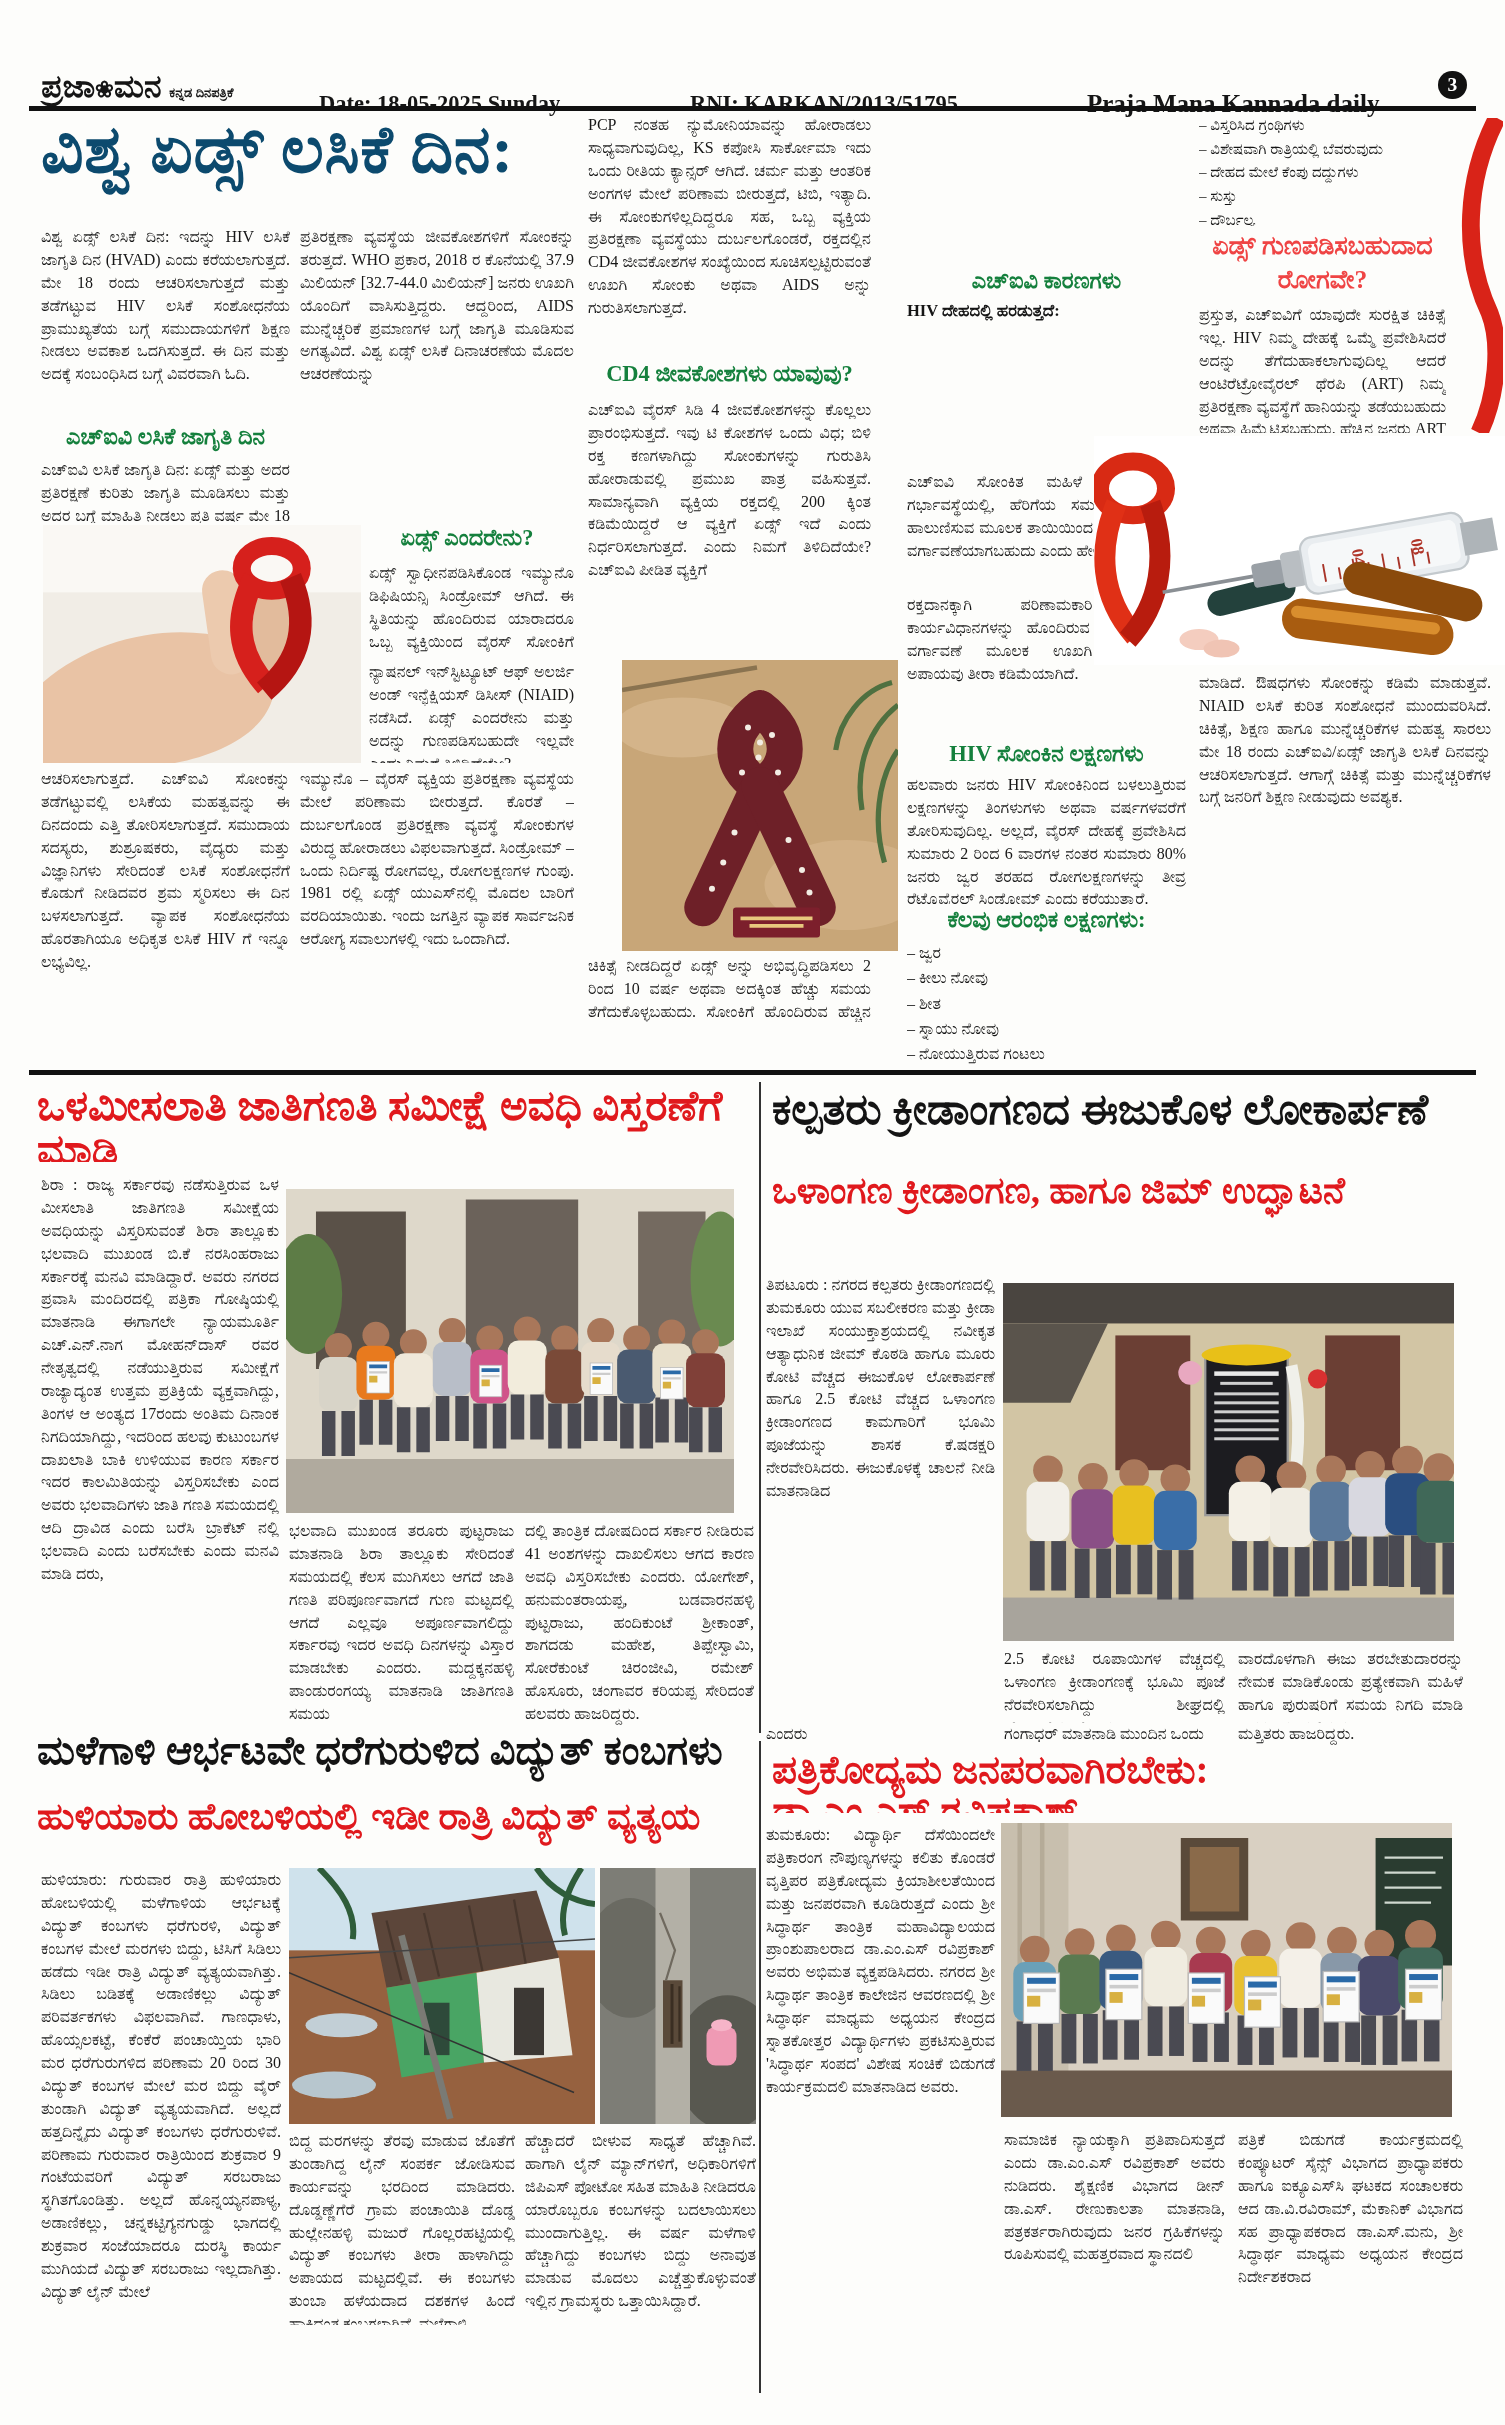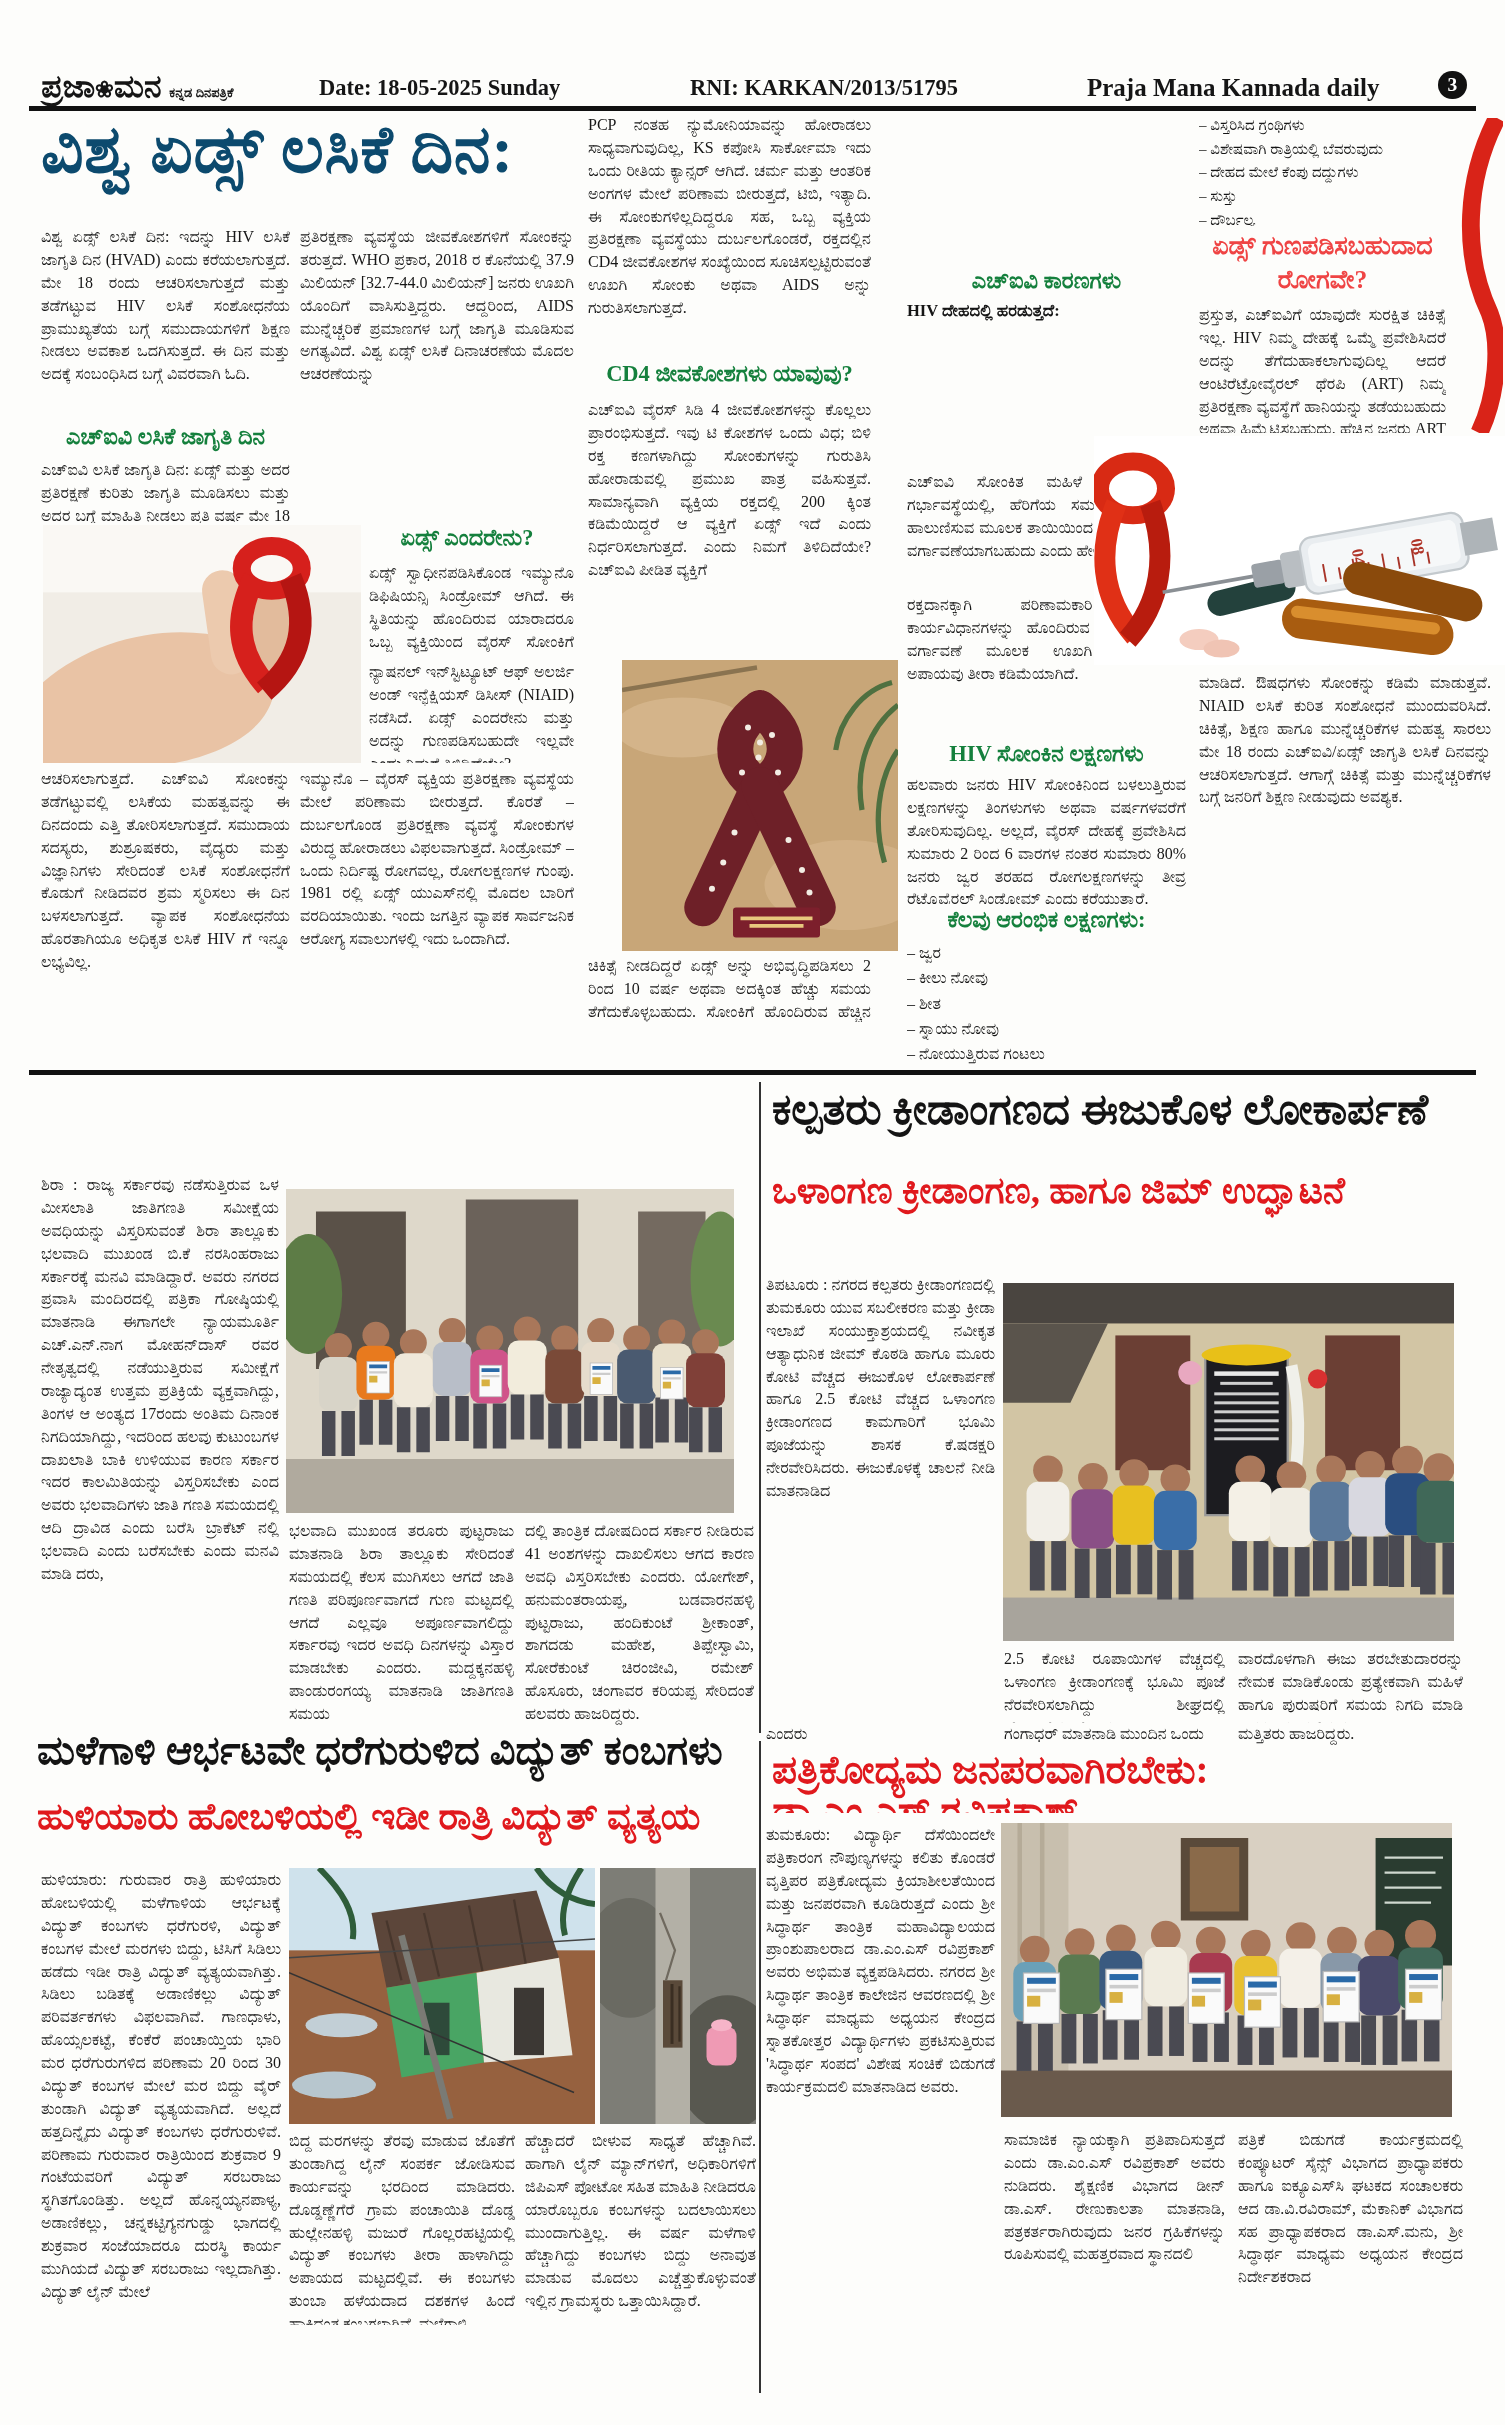--- a/index.html
+++ b/index.html
@@ -9,21 +9,21 @@
   .tb{font-size:16px;line-height:1.43;text-align:justify;overflow:hidden;color:#171717;}
   .sub{font-weight:bold;text-align:center;font-size:22.5px;color:#15803d;overflow:hidden;}
   .sub2{font-weight:bold;text-align:center;font-size:25.5px;line-height:1.35;color:#ef4444;overflow:hidden;}
   .h-main{font-weight:bold;color:#0c4a6e;font-size:66px;line-height:1.1;letter-spacing:0.7px;}
   .h-red{font-weight:bold;color:#e0191d;overflow:hidden;}
   .h-blk{font-weight:bold;color:#141414;overflow:hidden;}
   .list-item{font-size:16px;line-height:1.58;white-space:nowrap;overflow:hidden;}
   .boldline{font-weight:bold;font-size:16.5px;}
   .rule-h{background:#111;}
   .rule-v{background:#333;}
-  .hdr-t{font-weight:bold;font-size:22.5px;white-space:nowrap;}
+  .hdr-t{font-weight:bold;font-size:22.5px;white-space:nowrap;margin-top:16px;}
   .masthead{font-weight:bold;font-size:31.5px;white-space:nowrap;}
   .masthead small{font-size:13px;font-weight:bold;}
   .pgnum{display:in​line-block;width:28.5px;height:28.5px;border-radius:50%;background:#111;color:#fff;
          text-align:center;line-height:28.5px;font-size:19.5px;font-weight:bold;}
   svg{display:block;}
 </style>
 </head>
 <body>
 
 <div class="page">
@@ -179,20 +179,21 @@
         <rect x="330" y="186" width="190" height="44" rx="22" fill="#8a4a0c" transform="rotate(14 425 208)"></rect>
       </g>
     </svg>
   </div>
   <div class="abs tb" style="left:1199px;top:672px;width:292px;height:348px">ಮಾಡಿದೆ. ಔಷಧಗಳು ಸೋಂಕನ್ನು ಕಡಿಮೆ ಮಾಡುತ್ತವೆ. NIAID ಲಸಿಕೆ ಕುರಿತ ಸಂಶೋಧನೆ ಮುಂದುವರಿಸಿದೆ. ಚಿಕಿತ್ಸೆ, ಶಿಕ್ಷಣ ಹಾಗೂ ಮುನ್ನೆಚ್ಚರಿಕೆಗಳ ಮಹತ್ವ ಸಾರಲು ಮೇ 18 ರಂದು ಎಚ್ಐವಿ/ಏಡ್ಸ್ ಜಾಗೃತಿ ಲಸಿಕೆ ದಿನವನ್ನು ಆಚರಿಸಲಾಗುತ್ತದೆ. ಆಗಾಗ್ಗೆ ಚಿಕಿತ್ಸೆ ಮತ್ತು ಮುನ್ನೆಚ್ಚರಿಕೆಗಳ ಬಗ್ಗೆ ಜನರಿಗೆ ಶಿಕ್ಷಣ ನೀಡುವುದು ಅವಶ್ಯಕ.</div>
 
   <div class="abs rule-h" style="left:28.5px;top:1070px;width:1447px;height:5.2px"></div>
   <div class="abs rule-v" style="left:759px;top:1082px;width:1.5px;height:651px"></div>
   <div class="abs rule-v" style="left:759px;top:1741px;width:1.5px;height:652px"></div>
 
+  <div class="abs h-red" style="left:37px;top:1084px;width:718px;height:78px;font-size:42px;line-height:1.05">ಒಳಮೀಸಲಾತಿ ಜಾತಿಗಣತಿ ಸಮೀಕ್ಷೆ ಅವಧಿ ವಿಸ್ತರಣೆಗೆ ಮಾಡಿ</div>
   <div class="abs tb" style="left:41px;top:1174px;width:238px;height:552px">ಶಿರಾ : ರಾಜ್ಯ ಸರ್ಕಾರವು ನಡೆಸುತ್ತಿರುವ ಒಳ ಮೀಸಲಾತಿ ಜಾತಿಗಣತಿ ಸಮೀಕ್ಷೆಯ ಅವಧಿಯನ್ನು ವಿಸ್ತರಿಸುವಂತೆ ಶಿರಾ ತಾಲ್ಲೂಕು ಭಲವಾದಿ ಮುಖಂಡ ಬಿ.ಕೆ ನರಸಿಂಹರಾಜು ಸರ್ಕಾರಕ್ಕೆ ಮನವಿ ಮಾಡಿದ್ದಾರೆ. ಅವರು ನಗರದ ಪ್ರವಾಸಿ ಮಂದಿರದಲ್ಲಿ ಪತ್ರಿಕಾ ಗೋಷ್ಠಿಯಲ್ಲಿ ಮಾತನಾಡಿ ಈಗಾಗಲೇ ನ್ಯಾಯಮೂರ್ತಿ ಎಚ್.ಎನ್.ನಾಗ ಮೋಹನ್‌ದಾಸ್ ರವರ ನೇತೃತ್ವದಲ್ಲಿ ನಡೆಯುತ್ತಿರುವ ಸಮೀಕ್ಷೆಗೆ ರಾಜ್ಯಾದ್ಯಂತ ಉತ್ತಮ ಪ್ರತಿಕ್ರಿಯೆ ವ್ಯಕ್ತವಾಗಿದ್ದು, ತಿಂಗಳ ಆ ಅಂತ್ಯದ 17ರಂದು ಅಂತಿಮ ದಿನಾಂಕ ನಿಗದಿಯಾಗಿದ್ದು, ಇದರಿಂದ ಹಲವು ಕುಟುಂಬಗಳ ದಾಖಲಾತಿ ಬಾಕಿ ಉಳಿಯುವ ಕಾರಣ ಸರ್ಕಾರ ಇದರ ಕಾಲಮಿತಿಯನ್ನು ವಿಸ್ತರಿಸಬೇಕು ಎಂದ ಅವರು ಭಲವಾದಿಗಳು ಜಾತಿ ಗಣತಿ ಸಮಯದಲ್ಲಿ ಆದಿ ದ್ರಾವಿಡ ಎಂದು ಬರೆಸಿ ಬ್ರಾಕೆಟ್ ನಲ್ಲಿ ಭಲವಾದಿ ಎಂದು ಬರೆಸಬೇಕು ಎಂದು ಮನವಿ ಮಾಡಿ ದರು,</div>
   <div class="abs" style="left:286px;top:1189px;width:448px;height:324px">
     <svg width="448" height="324" viewBox="0 0 598 432" preserveAspectRatio="none">
       <defs>
         <g id="prs">
             <circle cx="0" cy="0" r="9" fill="#a9775a"></circle>
             <rect x="-13" y="7" width="26" height="36" rx="7" fill="currentColor"></rect>
             <rect x="-11" y="43" width="9" height="30" fill="#4a4a52"></rect>
             <rect x="2" y="43" width="9" height="30" fill="#4a4a52"></rect>
           </g>

